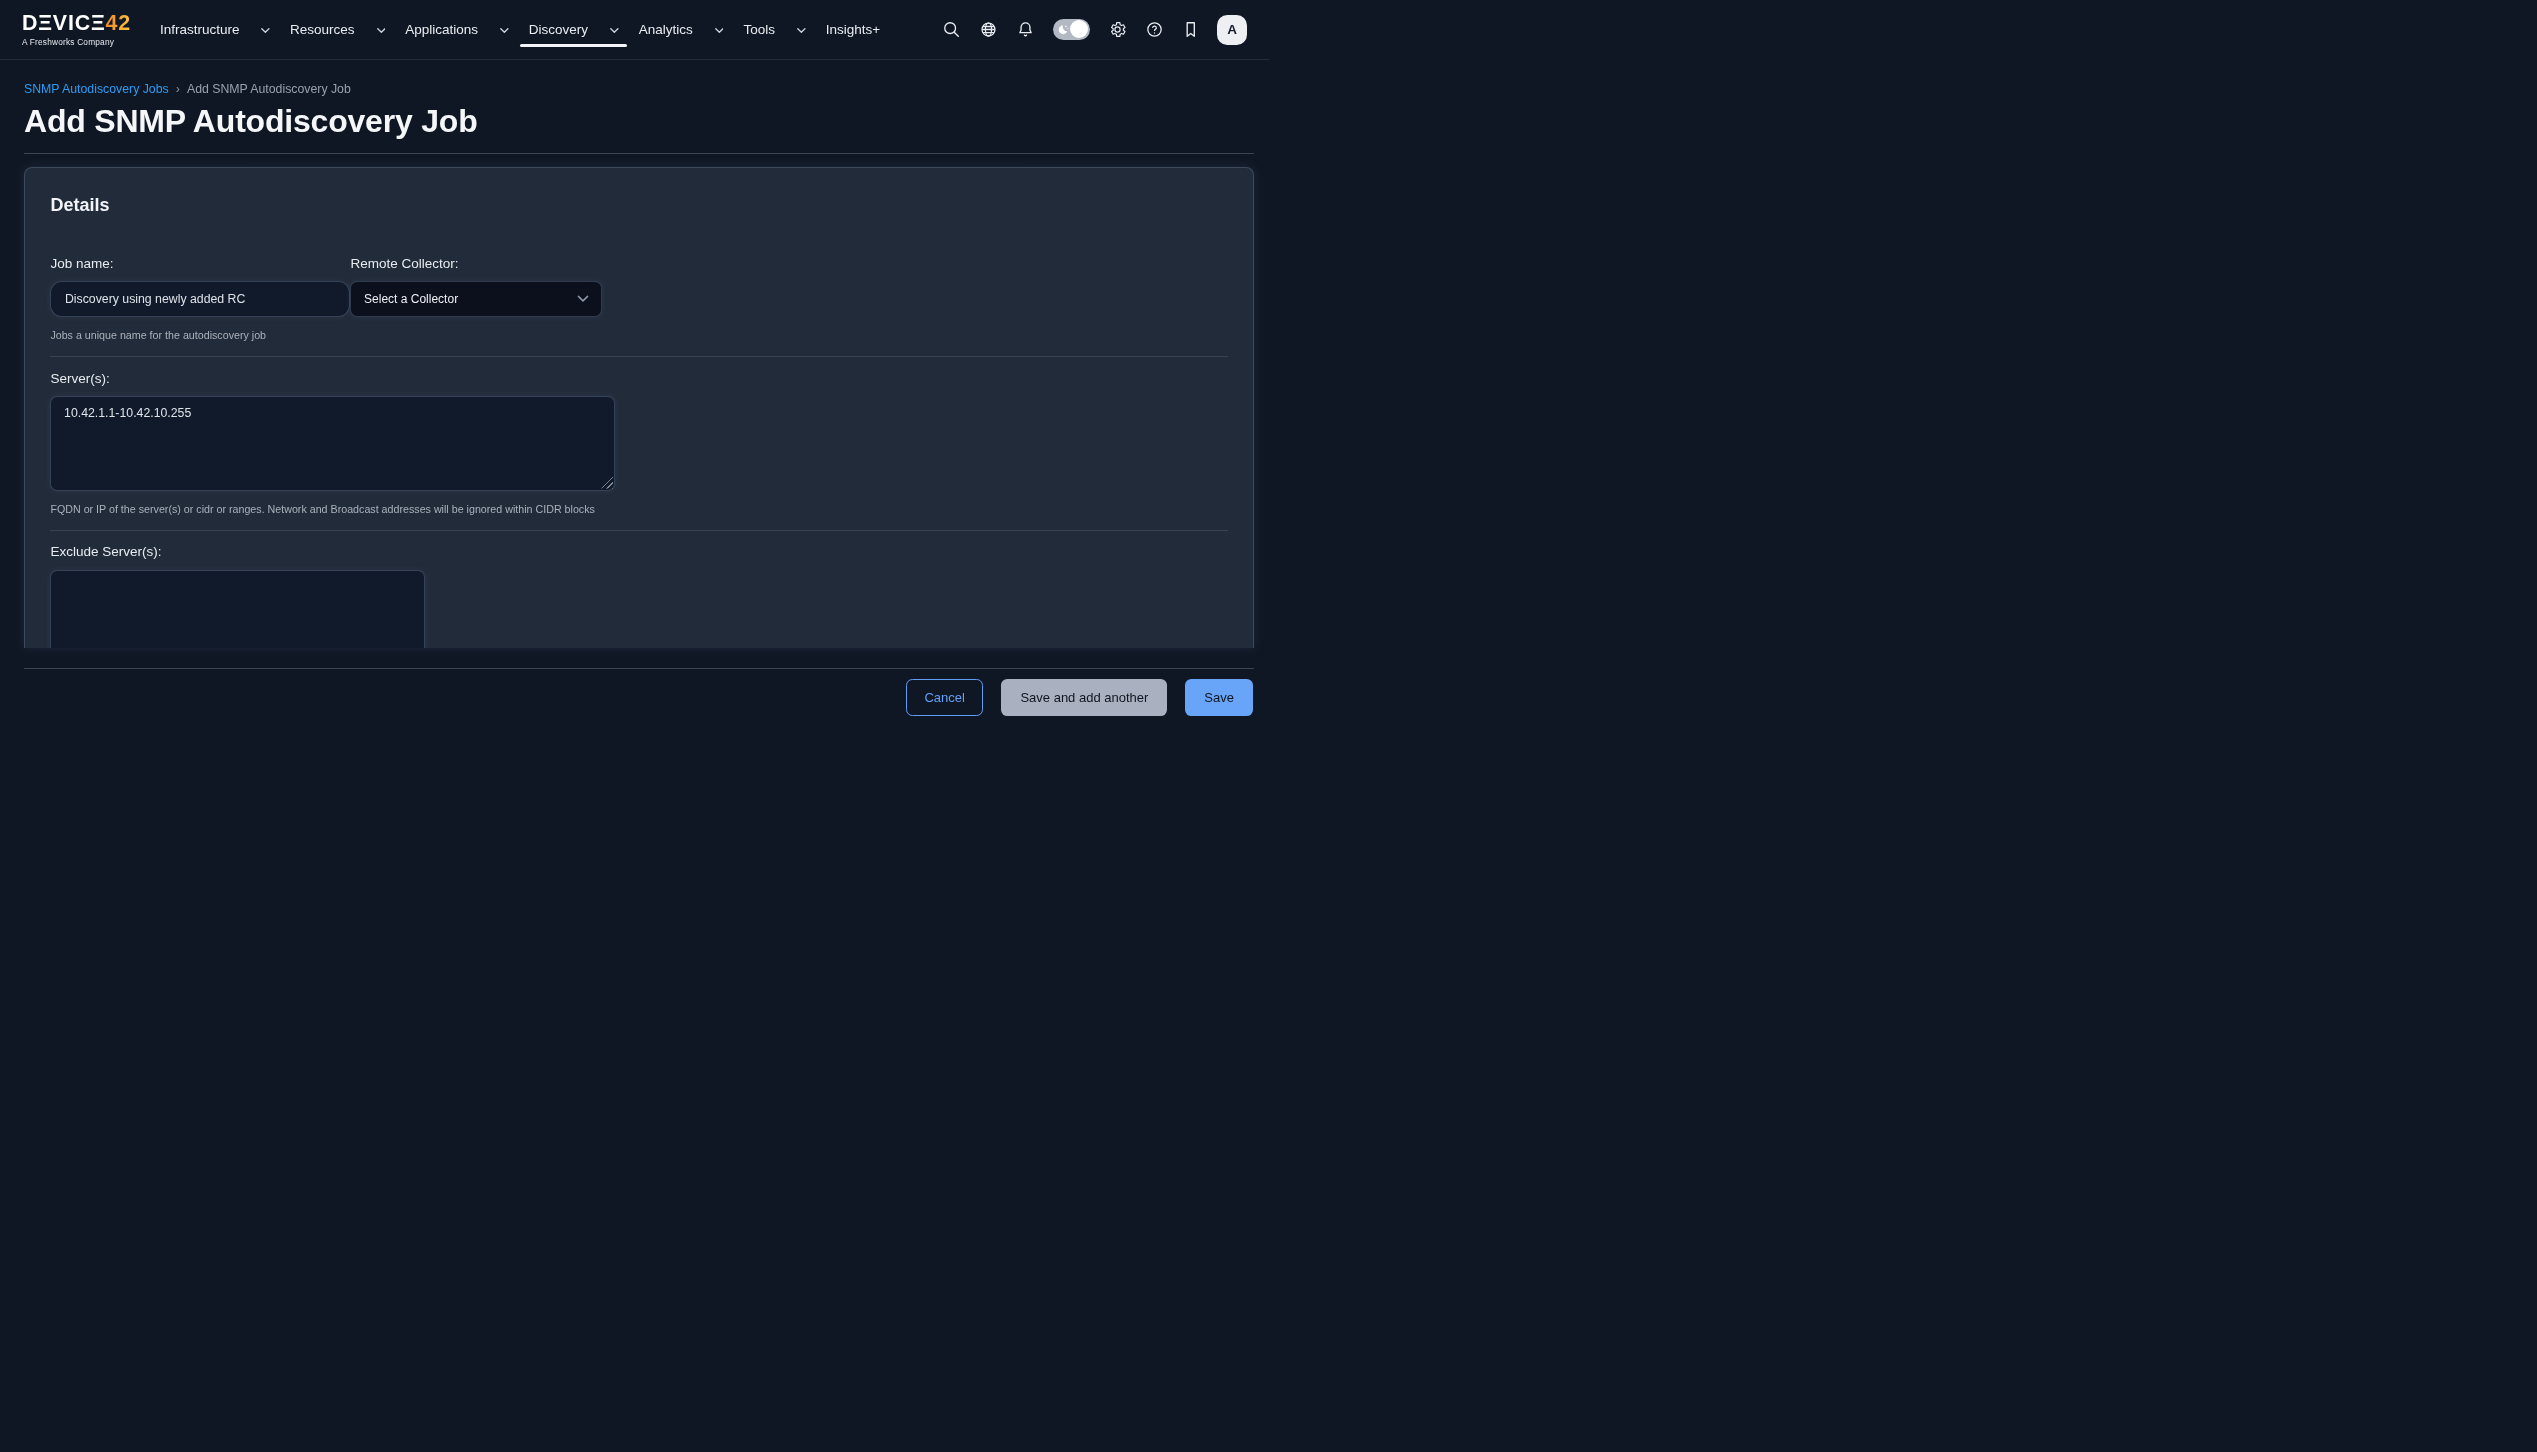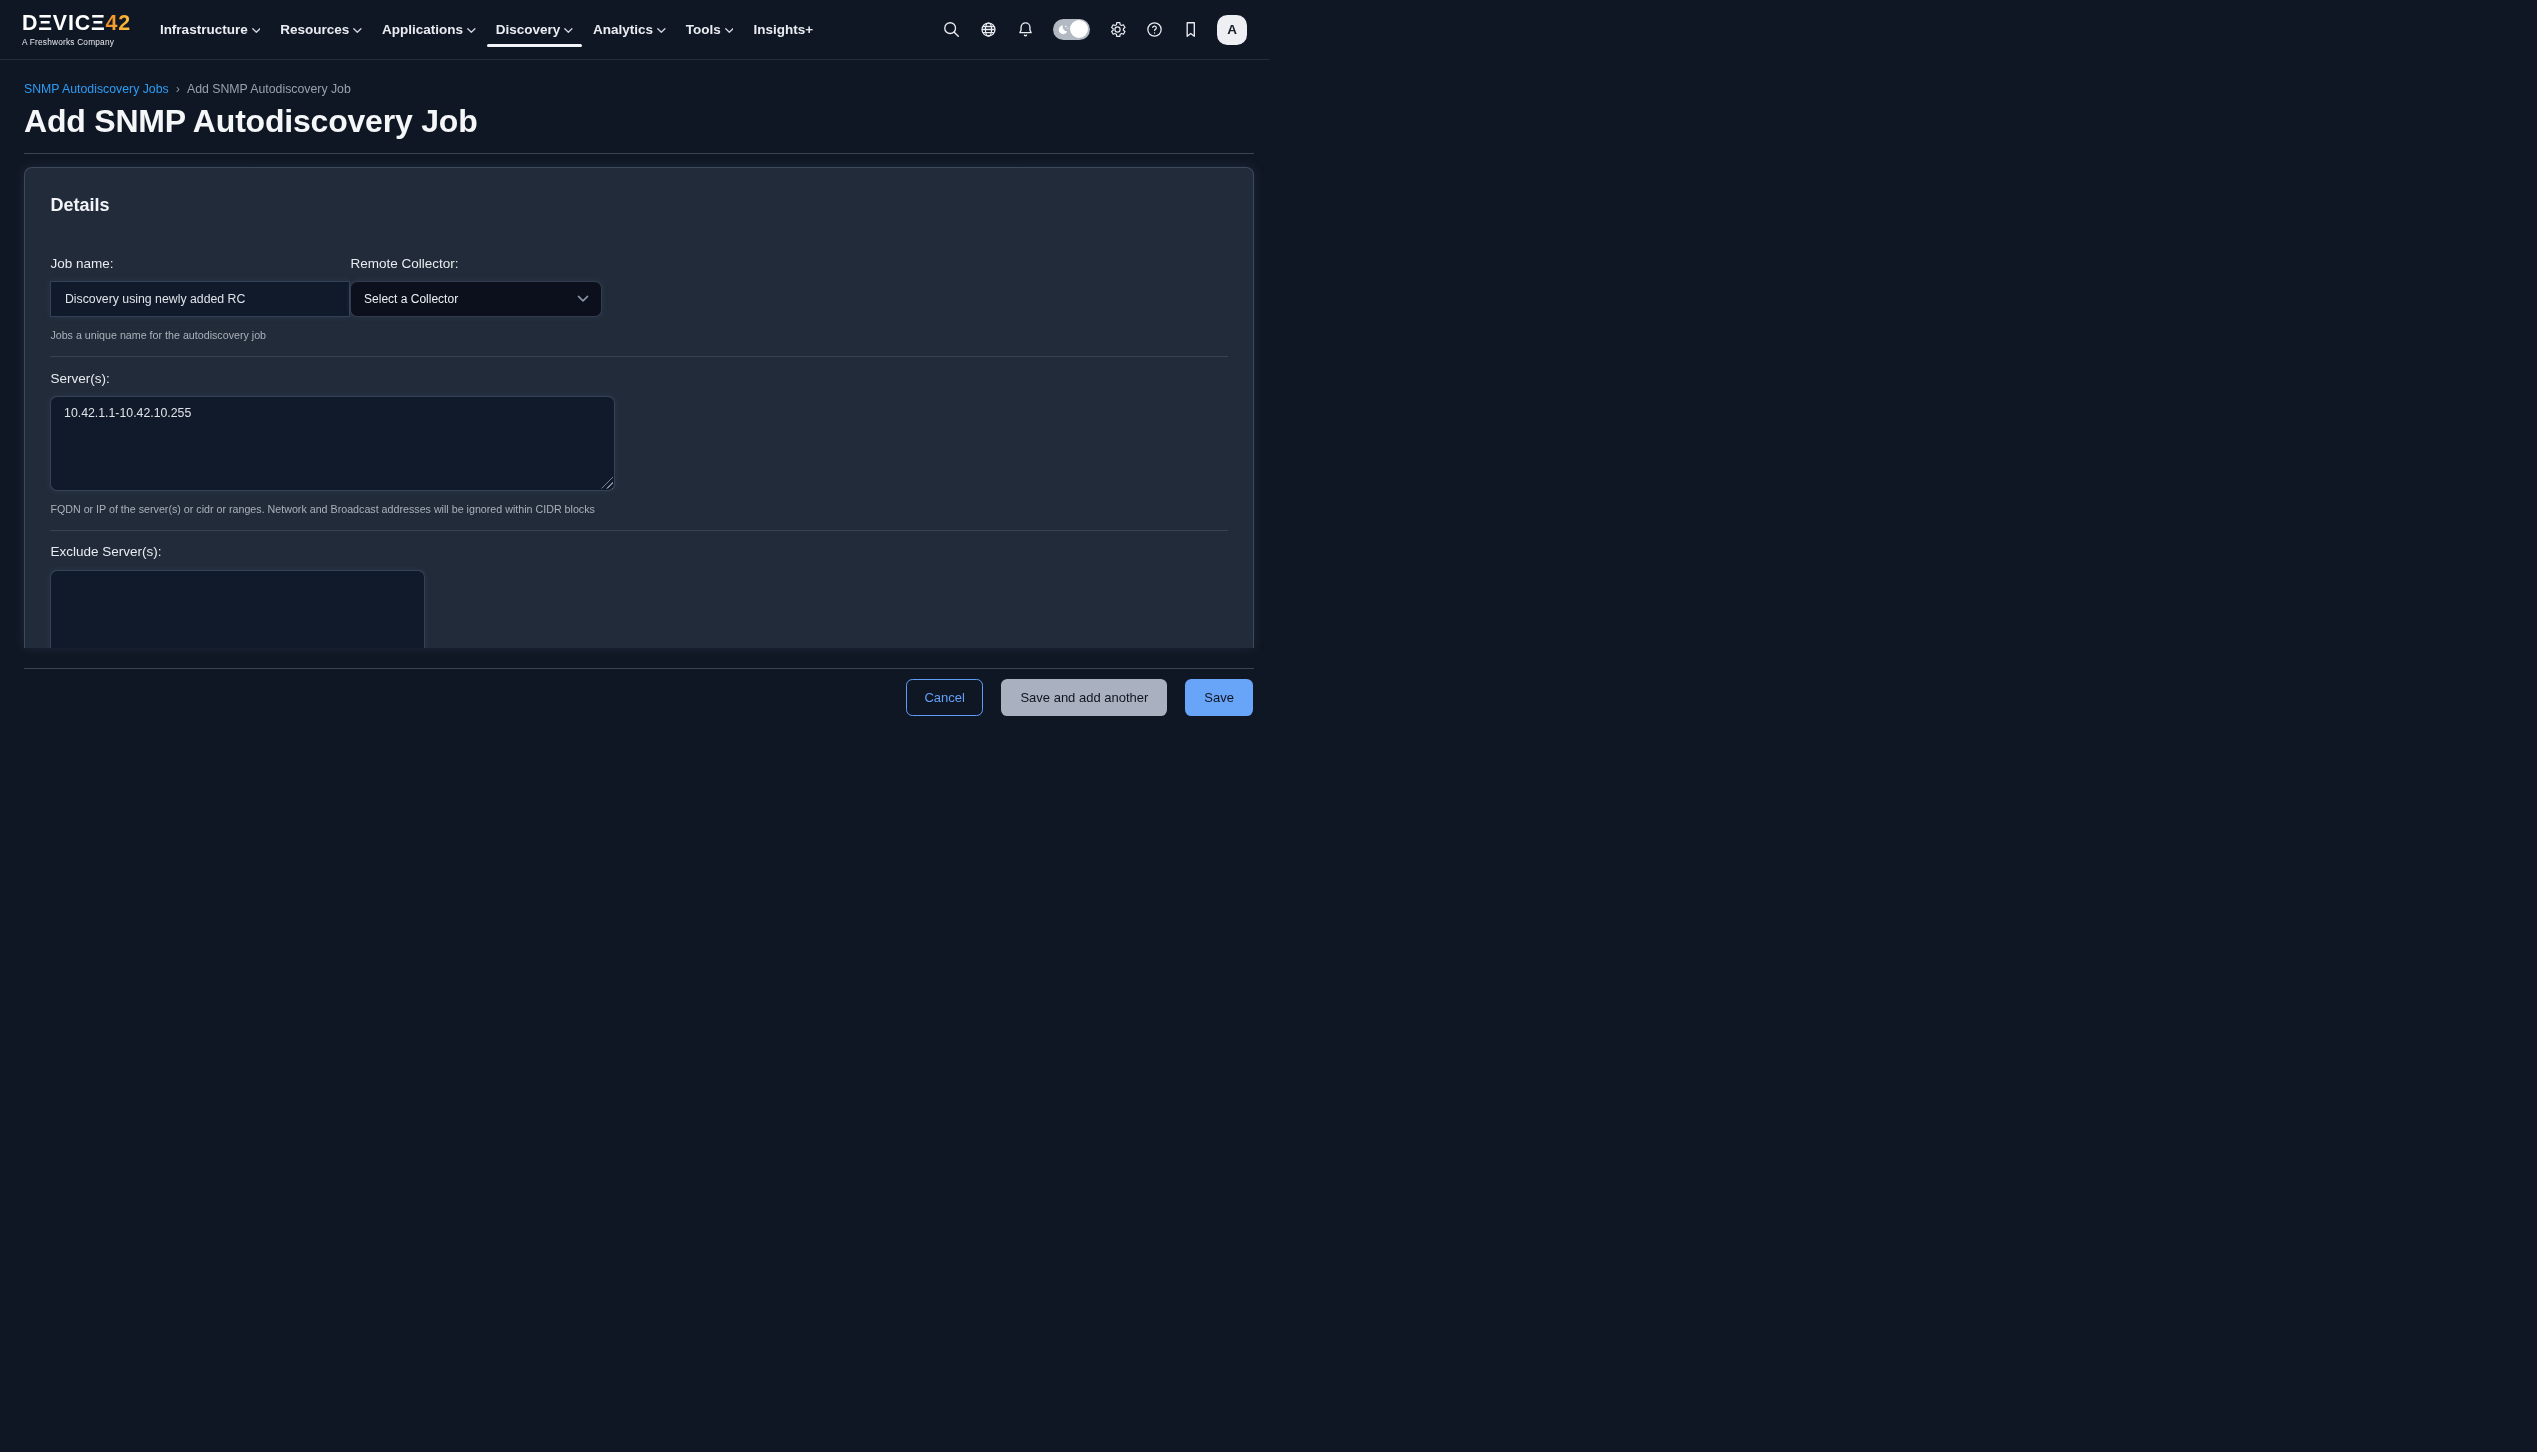--- a/index.html
+++ b/index.html
@@ -25,22 +25,22 @@
   .brand-line { font-size:21.4px; font-weight:700; letter-spacing:0.8px; color:#ffffff; white-space:nowrap; }
   .brand-line .num {
     background:linear-gradient(100deg,#ef8a2e 10%,#f6a92f 55%,#fdc544 95%);
     -webkit-background-clip:text; background-clip:text; color:transparent;
     font-weight:700;
   }
   .brand-tagline { font-size:8.3px; color:#e8ebef; margin-top:3.2px; letter-spacing:0.2px; white-space:nowrap; }
 
   .nav-menu { display:flex; align-items:stretch; gap:20px; height:60px; }
   .nav-item {
-    display:flex; align-items:center; gap:4px;
-    font-size:13.5px; color:#e9edf2; cursor:pointer; position:relative;font-weight:bold;
+    display:flex; align-items:center; gap:22px;
+    font-size:13.5px; color:#e9edf2; cursor:pointer; position:relative;
   }
   .nav-item .caret { margin-top:1.6px; }
   .nav-item.active::after {
     content:""; position:absolute; left:-8.7px; right:-8.7px; bottom:12.7px;
     height:2.4px; background:#f2f4f7; border-radius:1.6px;
   }
 
   .nav-icons { margin-left:auto; display:flex; align-items:center; gap:18px; }
   .icon-btn { cursor:pointer; display:flex; align-items:center; justify-content:center; }
 
@@ -83,21 +83,21 @@
   .section-title { font-size:18px; font-weight:700; color:#f2f4f7; margin-top:6.3px; }
 
   .field-row { display:flex; margin-top:40px; }
   .field-label { font-size:13.5px; color:#e8ecf0; }
   .col-jobname { width:300px; }
   .col-collector { width:252px; }
 
   .text-input {
     margin-top:10.3px; width:100%; height:36px;
     background:#101a2b; color:#dfe3e8;
-    border:0.8px solid rgba(130,152,184,.32); border-radius:0;
+    border:0.8px solid rgba(130,152,184,.32); border-radius:12px;
     box-shadow:0 0 6.3px rgba(92,122,162,.16);
     font-size:12.3px; padding:0 13.5px; outline:none;
     font-family:"Liberation Sans","DejaVu Sans",sans-serif;
   }
   .select-box {
     margin-top:10.3px; width:100%; height:36px;
     background:#0b101c; color:#eef1f4;
     border:0.8px solid rgba(130,152,184,.32); border-radius:7.1px;
     box-shadow:0 0 6.3px rgba(92,122,162,.16);
     font-size:12px; padding:0 12.7px;

